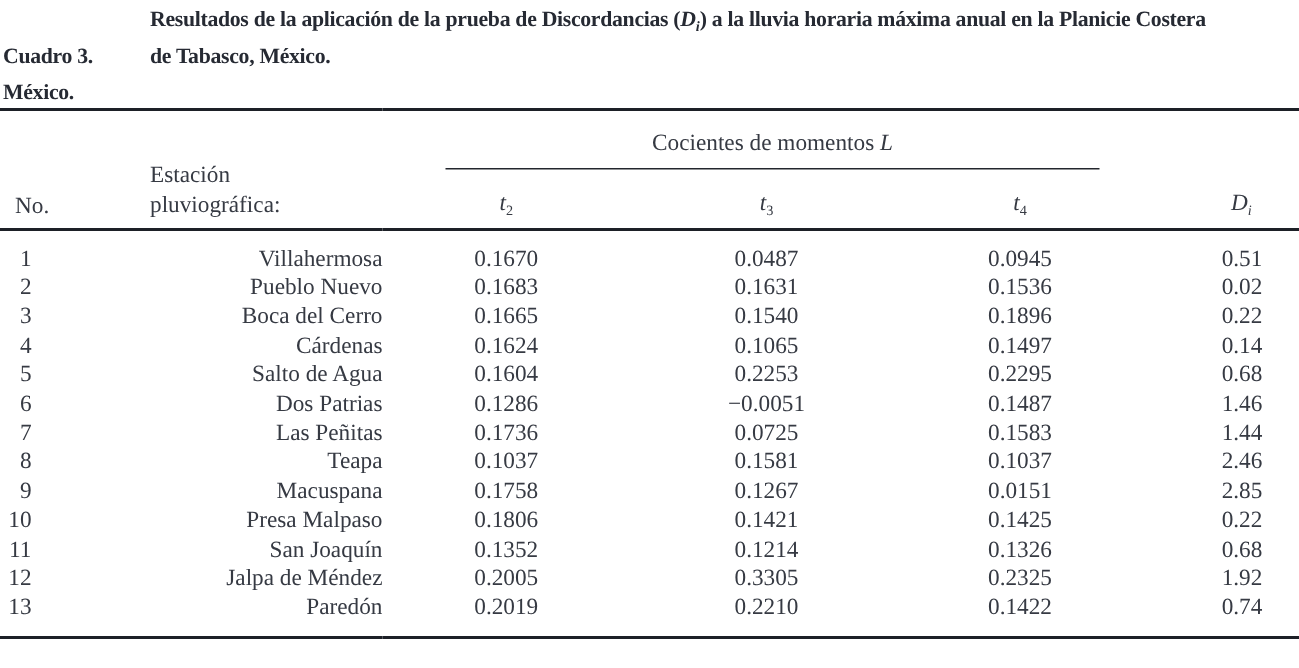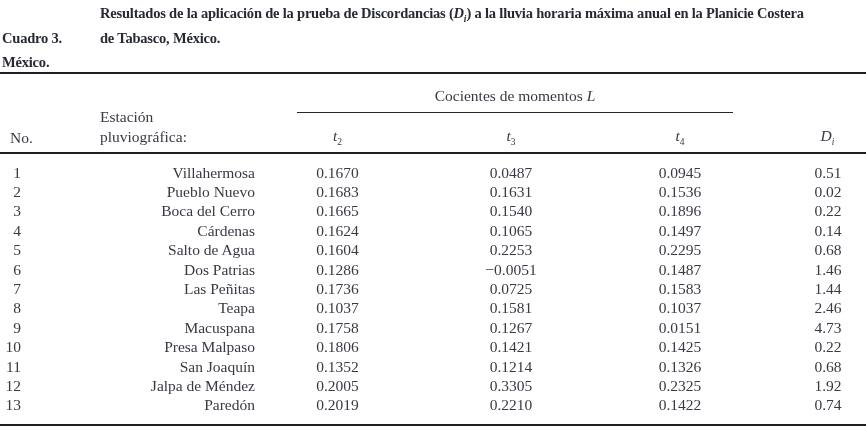--- a/index.html
+++ b/index.html
@@ -211,21 +211,21 @@
     <td class="td-num">0.1581</td>
     <td class="td-num">0.1037</td>
     <td class="td-di">2.46</td>
   </tr>
         <tr class="data-row">
     <td class="td-no">9</td>
     <td class="td-station">Macuspana</td>
     <td class="td-num">0.1758</td>
     <td class="td-num">0.1267</td>
     <td class="td-num">0.0151</td>
-    <td class="td-di">4.73</td>
+    <td class="td-di">2.85</td>
   </tr>
         <tr class="data-row">
     <td class="td-no">10</td>
     <td class="td-station">Presa Malpaso</td>
     <td class="td-num">0.1806</td>
     <td class="td-num">0.1421</td>
     <td class="td-num">0.1425</td>
     <td class="td-di">0.22</td>
   </tr>
         <tr class="data-row">

